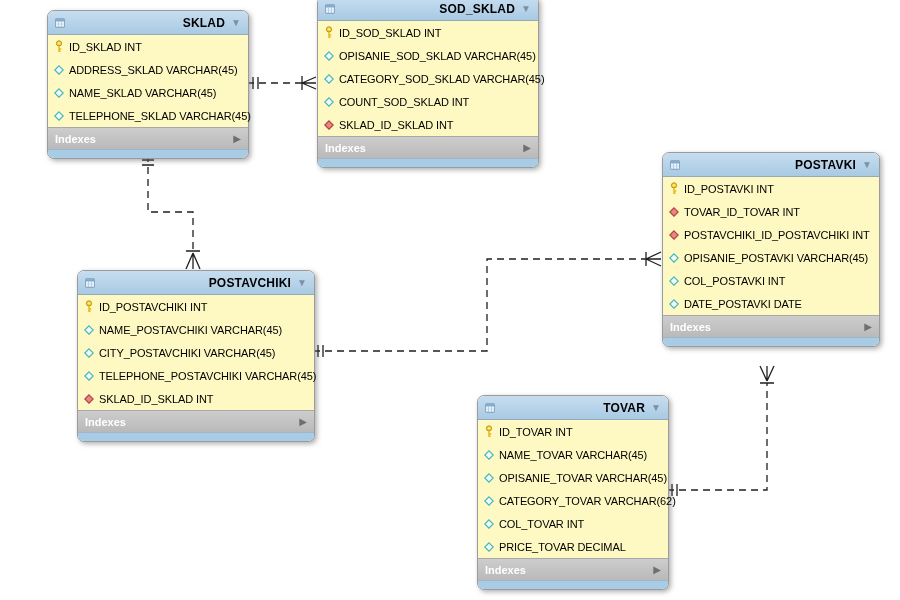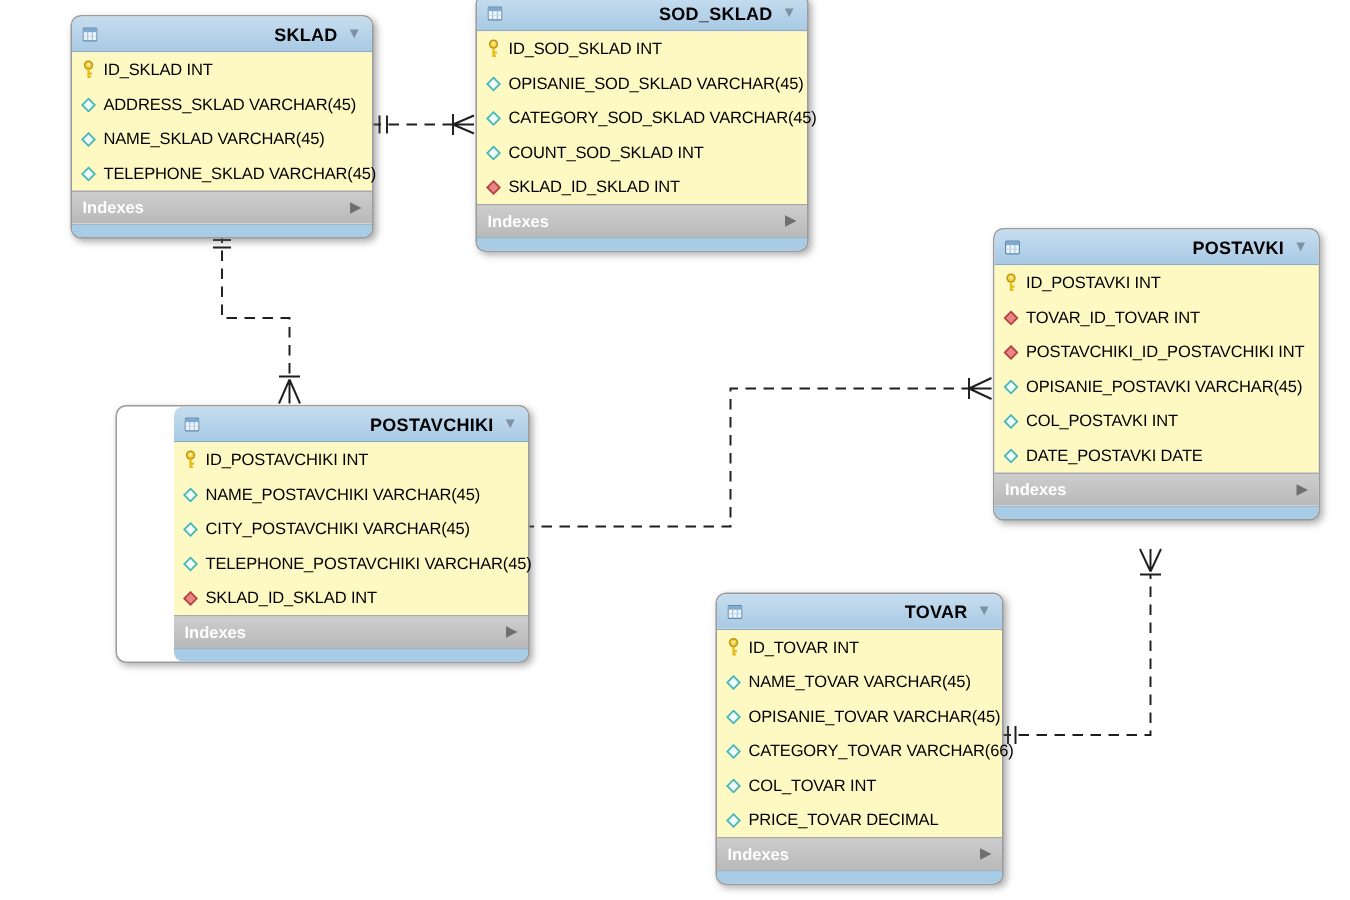--- a/index.html
+++ b/index.html
@@ -248,21 +248,21 @@
           </span>
           <span class="flabel">DATE_POSTAVKI DATE</span>
         </div>
       </div>
       <div class="tbl-indexes">
         <span class="idx-label">Indexes</span>
         <span class="idx-arrow">▶</span>
       </div>
       <div class="tbl-footer"></div>
     </div>
-    <div class="db-table" style="left: 77px; top: 270px; width: 236px; padding-left: 38px;">
+    <div class="db-table" style="left: 77px; top: 270px; width: 236px;">
       <div class="tbl-header">
         <span class="ficon">
           <svg width="13" height="12" viewBox="0 0 13 12">
             <rect x="0.5" y="0.5" width="12" height="11" rx="1" fill="#eef5fb" stroke="#5c86ad"></rect>
             <rect x="1" y="1" width="11" height="3" fill="#7fa9cc"></rect>
             <path d="M4.5 4 V11 M8.5 4 V11" stroke="#9fbdd6" stroke-width="1"></path>
             <path d="M1 7.5 H12" stroke="#c4d8e8" stroke-width="1"></path>
           </svg>
         </span>
         <span class="tbl-title">POSTAVCHIKI</span>
@@ -357,21 +357,21 @@
             </svg>
           </span>
           <span class="flabel">OPISANIE_TOVAR VARCHAR(45)</span>
         </div>
         <div class="row">
           <span class="ficon">
             <svg width="10" height="10" viewBox="0 0 10 10">
               <polygon points="5,0.8 9.2,5 5,9.2 0.8,5" fill="#f3fcfc" stroke="#44b8b8" stroke-width="1.2"></polygon>
             </svg>
           </span>
-          <span class="flabel">CATEGORY_TOVAR VARCHAR(66)</span>
+          <span class="flabel">CATEGORY_TOVAR VARCHAR(62)</span>
         </div>
         <div class="row">
           <span class="ficon">
             <svg width="10" height="10" viewBox="0 0 10 10">
               <polygon points="5,0.8 9.2,5 5,9.2 0.8,5" fill="#f3fcfc" stroke="#44b8b8" stroke-width="1.2"></polygon>
             </svg>
           </span>
           <span class="flabel">COL_TOVAR INT</span>
         </div>
         <div class="row">

